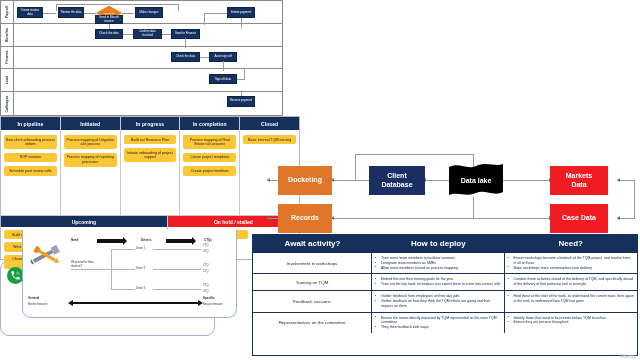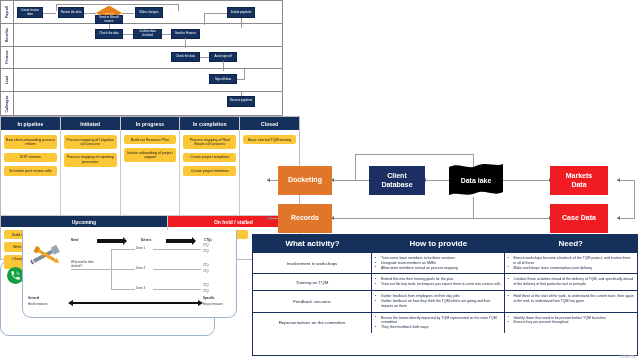--- a/index.html
+++ b/index.html
@@ -405,22 +405,22 @@
       <span>Markets</span>
       <span>Data</span>
     </div>
     <div class="dbox red" style="left:285px;top:52px;width:58px;height:29px;">
       <span>Case Data</span>
     </div>
   </div>
 
   <div id="acttable">
     <div class="at-head">
-      <div class="wa-h">What activity?</div>
-      <div class="hw-h">How to provide</div>
+      <div class="wa-h">Await activity?</div>
+      <div class="hw-h">How to deploy</div>
       <div class="hw-h">Need?</div>
     </div>
 
     <div class="at-row">
       <div class="at-c1">Involvement in workshops</div>
       <div class="at-c2">
         <ul>
           <li>Train some team members to facilitate sessions</li>
           <li>Designate team members as SMEs</li>
           <li>Allow team members to lead on process mapping</li>

